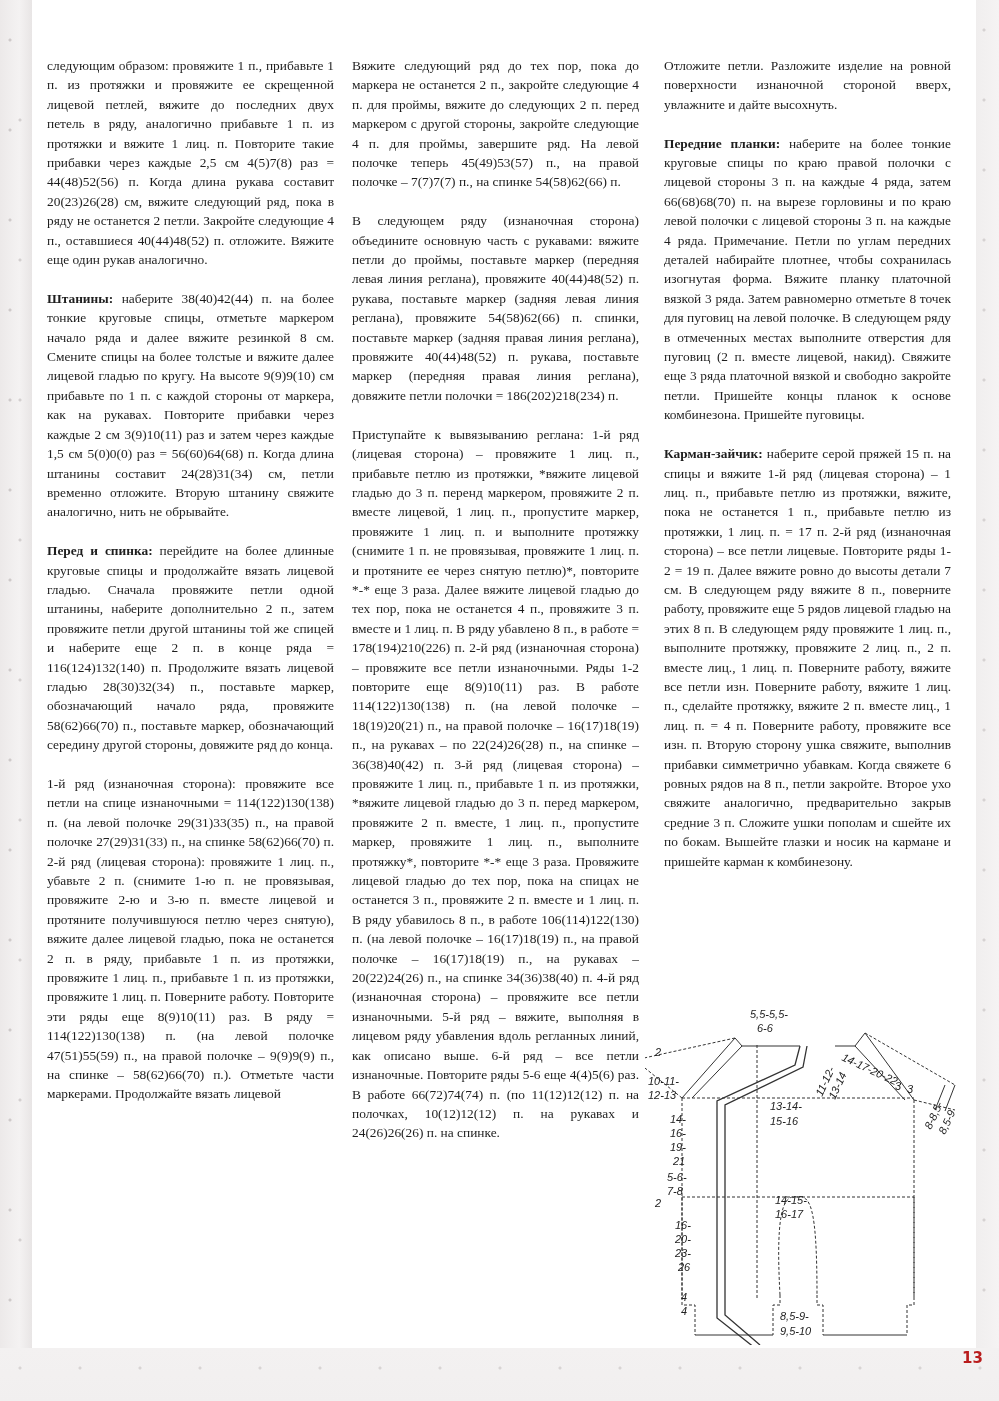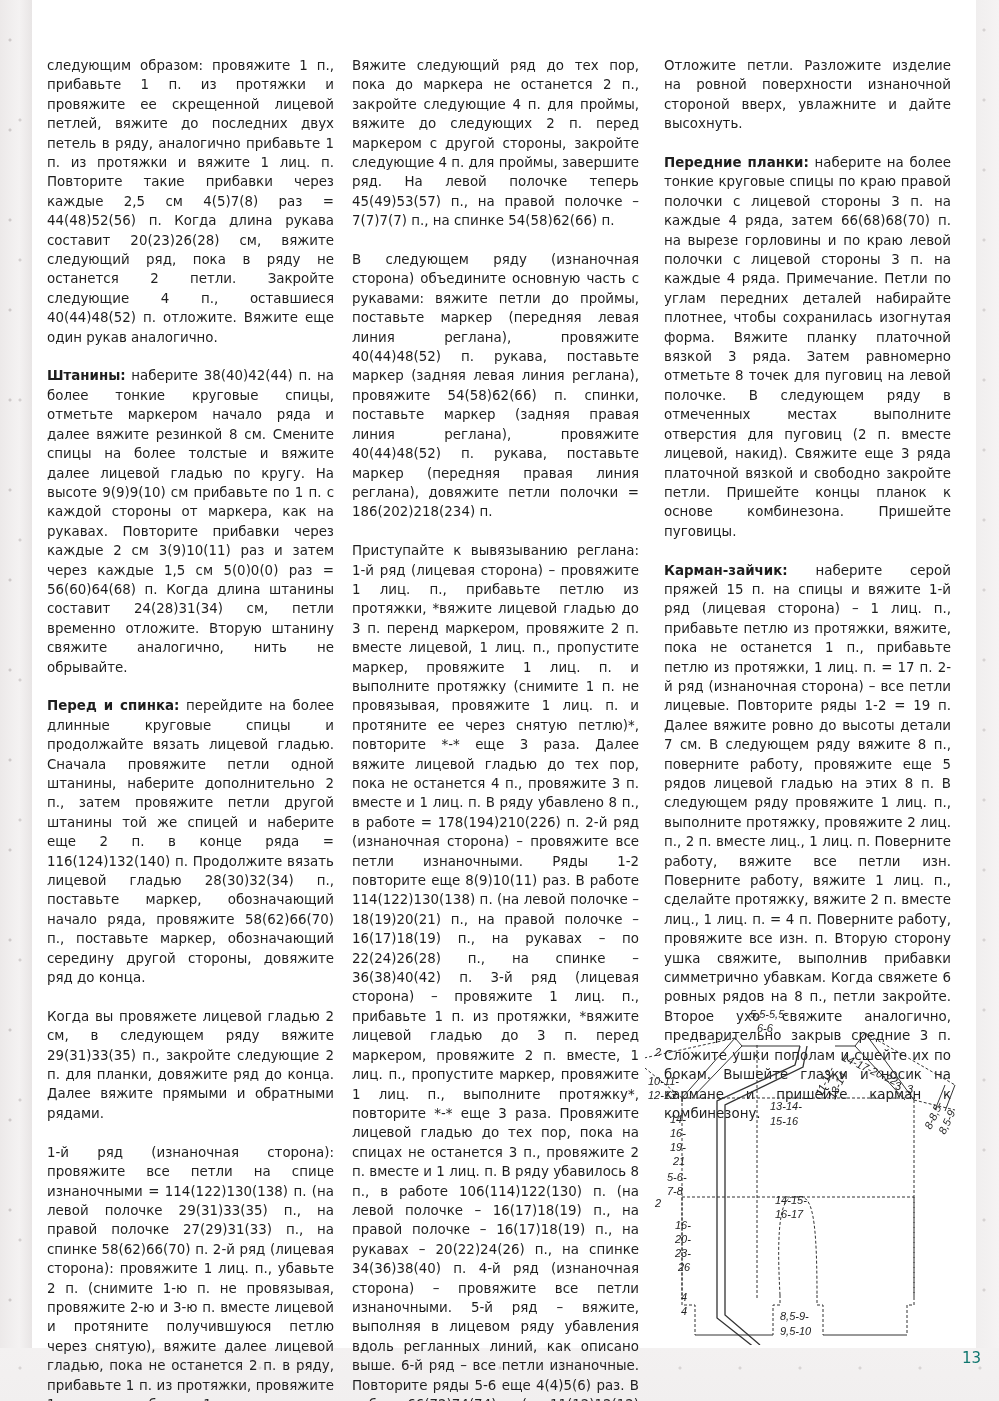--- a/index.html
+++ b/index.html
@@ -32,44 +32,43 @@
     background-size: 60px 40px, 100% 100%;
   }
   .col {
     position:absolute; top:56px; width:287px;
     font-size:13.4px; line-height:19.4px;
     text-align:justify;
   }
   #col1 { left:47px; }
   #col2 { left:352px; }
   #col3 { left:664px; }
-  .col p { margin:0 0 19.4px 0; hyphens:auto; }
+  .col p { margin:0 0 19.4px 0; hyphens:auto;font-family:Liberation Serif, serif; }
   .col b { font-weight:bold; }
   .diagram {
     position:absolute; left:645px; top:1005px; width:325px; height:340px;font-style:italic;
   }
   .diagram svg { width:100%; height:100%; }
   .diagram text { font-family:"Liberation Sans", sans-serif; font-size:11px; fill:#222; }
   .page-num {
     position:absolute; left:962px; top:1349px; font-size:15px;
-    font-family:"DejaVu Sans", sans-serif; color:#0f766e;
+    font-family:"DejaVu Sans", sans-serif; color:#b91c1c;font-weight:bold;
   }
 </style>
 </head>
 <body>
 
 <div class="edge-left"></div>
 <div class="edge-right"></div>
 <div class="edge-bottom"></div>
 
 <div class="col" id="col1">
   <p>следующим образом: провяжите 1 п., прибавьте 1 п. из протяжки и провяжите ее скрещенной лицевой петлей, вяжите до последних двух петель в ряду, аналогично прибавьте 1 п. из протяжки и вяжите 1 лиц. п. Повторите такие прибавки через каждые 2,5 см 4(5)7(8) раз = 44(48)52(56) п. Когда длина рукава составит 20(23)26(28) см, вяжите следующий ряд, пока в ряду не останется 2 петли. Закройте следующие 4 п., оставшиеся 40(44)48(52) п. отложите. Вяжите еще один рукав аналогично.</p>
   <p><b>Штанины:</b><span> наберите 38(40)42(44) п. на более тонкие круговые спицы, отметьте маркером начало ряда и далее вяжите резинкой 8 см. Смените спицы на более толстые и вяжите далее лицевой гладью по кругу. На высоте 9(9)9(10) см прибавьте по 1 п. с каждой стороны от маркера, как на рукавах. Повторите прибавки через каждые 2 см 3(9)10(11) раз и затем через каждые 1,5 см 5(0)0(0) раз = 56(60)64(68) п. Когда длина штанины составит 24(28)31(34) см, петли временно отложите. Вторую штанину свяжите аналогично, нить не обрывайте.</span></p>
   <p><b>Перед и спинка:</b><span> перейдите на более длинные круговые спицы и продолжайте вязать лицевой гладью. Сначала провяжите петли одной штанины, наберите дополнительно 2 п., затем провяжите петли другой штанины той же спицей и наберите еще 2 п. в конце ряда = 116(124)132(140) п. Продолжите вязать лицевой гладью 28(30)32(34) п., поставьте маркер, обозначающий начало ряда, провяжите 58(62)66(70) п., поставьте маркер, обозначающий середину другой стороны, довяжите ряд до конца.</span></p>
-  <p>Когда вы провяжете лицевой гладью 2 см, в следующем ряду вяжите 29(31)33(35) п., закройте следующие 2 п. для планки, довяжите ряд до конца. Далее вяжите прямыми и обратными рядами.</p>
   <p>1-й ряд (изнаночная сторона): провяжите все петли на спице изнаночными = 114(122)130(138) п. (на левой полочке 29(31)33(35) п., на правой полочке 27(29)31(33) п., на спинке 58(62)66(70) п. 2-й ряд (лицевая сторона): провяжите 1 лиц. п., убавьте 2 п. (снимите 1-ю п. не провязывая, провяжите 2-ю и 3-ю п. вместе лицевой и протяните получившуюся петлю через снятую), вяжите далее лицевой гладью, пока не останется 2 п. в ряду, прибавьте 1 п. из протяжки, провяжите 1 лиц. п., прибавьте 1 п. из протяжки, провяжите 1 лиц. п. Поверните работу. Повторите эти ряды еще 8(9)10(11) раз. В ряду = 114(122)130(138) п. (на левой полочке 47(51)55(59) п., на правой полочке – 9(9)9(9) п., на спинке – 58(62)66(70) п.). Отметьте части маркерами. Продолжайте вязать лицевой</p>
 </div>
 
 <div class="col" id="col2">
   <p>Вяжите следующий ряд до тех пор, пока до маркера не останется 2 п., закройте следующие 4 п. для проймы, вяжите до следующих 2 п. перед маркером с другой стороны, закройте следующие 4 п. для проймы, завершите ряд. На левой полочке теперь 45(49)53(57) п., на правой полочке – 7(7)7(7) п., на спинке 54(58)62(66) п.</p>
   <p>В следующем ряду (изнаночная сторона) объедините основную часть с рукавами: вяжите петли до проймы, поставьте маркер (передняя левая линия реглана), провяжите 40(44)48(52) п. рукава, поставьте маркер (задняя левая линия реглана), провяжите 54(58)62(66) п. спинки, поставьте маркер (задняя правая линия реглана), провяжите 40(44)48(52) п. рукава, поставьте маркер (передняя правая линия реглана), довяжите петли полочки = 186(202)218(234) п.</p>
   <p>Приступайте к вывязыванию реглана: 1-й ряд (лицевая сторона) – провяжите 1 лиц. п., прибавьте петлю из протяжки, *вяжите лицевой гладью до 3 п. перенд маркером, провяжите 2 п. вместе лицевой, 1 лиц. п., пропустите маркер, провяжите 1 лиц. п. и выполните протяжку (снимите 1 п. не провязывая, провяжите 1 лиц. п. и протяните ее через снятую петлю)*, повторите *-* еще 3 раза. Далее вяжите лицевой гладью до тех пор, пока не останется 4 п., провяжите 3 п. вместе и 1 лиц. п. В ряду убавлено 8 п., в работе = 178(194)210(226) п. 2-й ряд (изнаночная сторона) – провяжите все петли изнаночными. Ряды 1-2 повторите еще 8(9)10(11) раз. В работе 114(122)130(138) п. (на левой полочке – 18(19)20(21) п., на правой полочке – 16(17)18(19) п., на рукавах – по 22(24)26(28) п., на спинке – 36(38)40(42) п. 3-й ряд (лицевая сторона) – провяжите 1 лиц. п., прибавьте 1 п. из протяжки, *вяжите лицевой гладью до 3 п. перед маркером, провяжите 2 п. вместе, 1 лиц. п., пропустите маркер, провяжите 1 лиц. п., выполните протяжку*, повторите *-* еще 3 раза. Провяжите лицевой гладью до тех пор, пока на спицах не останется 3 п., провяжите 2 п. вместе и 1 лиц. п. В ряду убавилось 8 п., в работе 106(114)122(130) п. (на левой полочке – 16(17)18(19) п., на правой полочке – 16(17)18(19) п., на рукавах – 20(22)24(26) п., на спинке 34(36)38(40) п. 4-й ряд (изнаночная сторона) – провяжите все петли изнаночными. 5-й ряд – вяжите, выполняя в лицевом ряду убавления вдоль регланных линий, как описано выше. 6-й ряд – все петли изнаночные. Повторите ряды 5-6 еще 4(4)5(6) раз. В работе 66(72)74(74) п. (по 11(12)12(12) п. на полочках, 10(12)12(12) п. на рукавах и 24(26)26(26) п. на спинке.</p>
 </div>
 
 <div class="col" id="col3">

